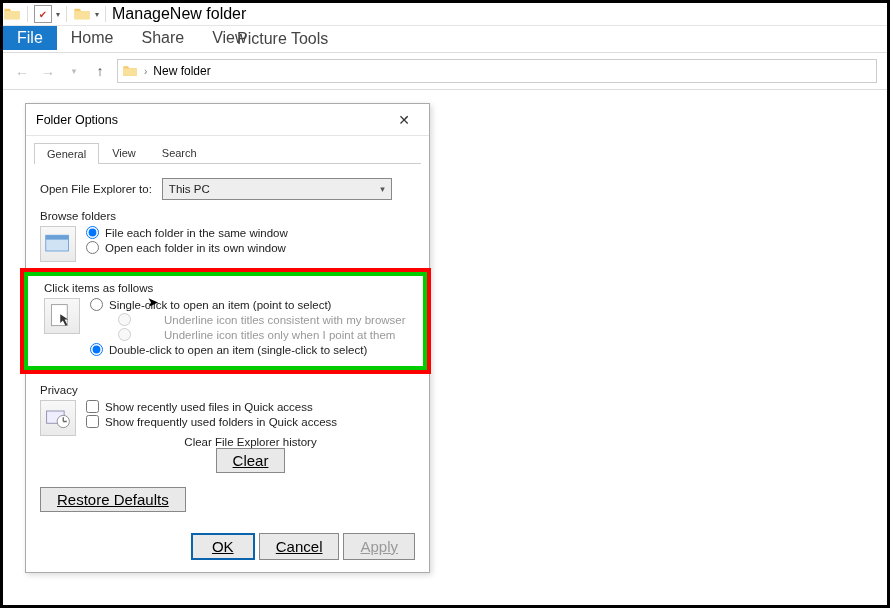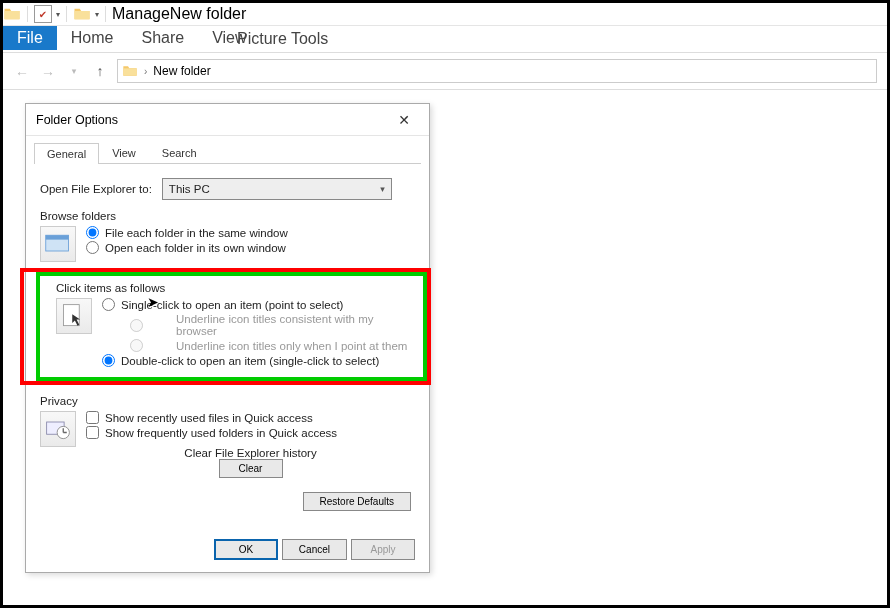--- a/index.html
+++ b/index.html
@@ -43,29 +43,29 @@
   .group-body { display: flex; gap: 10px; }
   .group-icon { width: 36px; height: 36px; border: 1px solid #ccc; background: linear-gradient(#f8f8f8,#eaeaea); margin-top: 2px; flex-shrink: 0; display:flex; align-items:center; justify-content:center; }
   .group-icon svg { width: 28px; height: 28px; }
   .opts { flex: 1; }
   .opt { display: flex; align-items: center; gap: 6px; margin: 2px 0; }
   .opt input[type=radio], .opt input[type=checkbox] { margin: 0; width: 13px; height: 13px; }
   .opt.disabled { color: #999; gap: 33px; }
   .indent { margin-left: 28px; }
 
   .highlight-outer { border: 4px solid #f00; padding: 0; margin: 6px -16px 4px -20px; }
-  .highlight-inner { border: 4px solid #0c0; padding: 6px 12px 8px 16px; margin-left: 12px; }
+  .highlight-inner { border: 4px solid #0c0; padding: 6px 12px 8px 16px; }
 
   .clear-row { display: flex; align-items: center; margin-top: 8px; flex-direction: column; }
   .clear-row .spacer { flex: 1; }
-  .btn { border: 1px solid #888; background: #e9e9e9; padding: 3px 16px; font-size: 10px; min-width: 64px; text-align: center; }
+  .btn { border: 1px solid #888; background: #e9e9e9; padding: 3px 16px; font-size: 15px; min-width: 64px; text-align: center; text-decoration: underline; }
   .btn-primary { border: 2px solid #0a64ad; }
   .btn[disabled] { color: #999; }
 
-  .restore-row { display: flex; justify-content: flex-end; margin: 14px 4px 0 0; }
+  .restore-row { display: flex; justify-content: flex-start; margin: 14px 4px 0 0; }
   .btn-row { position: absolute; bottom: 12px; right: 14px; display: flex; gap: 4px; }
 
   .privacy-sec { margin-top: 4px; }
 
   .folder-svg { width: 18px; height: 18px; }
 
   .cursor-overlay { position: absolute; top: 291px; left: 144px; font-size: 14px; pointer-events: none; }
 </style>
 </head>
 <body>

